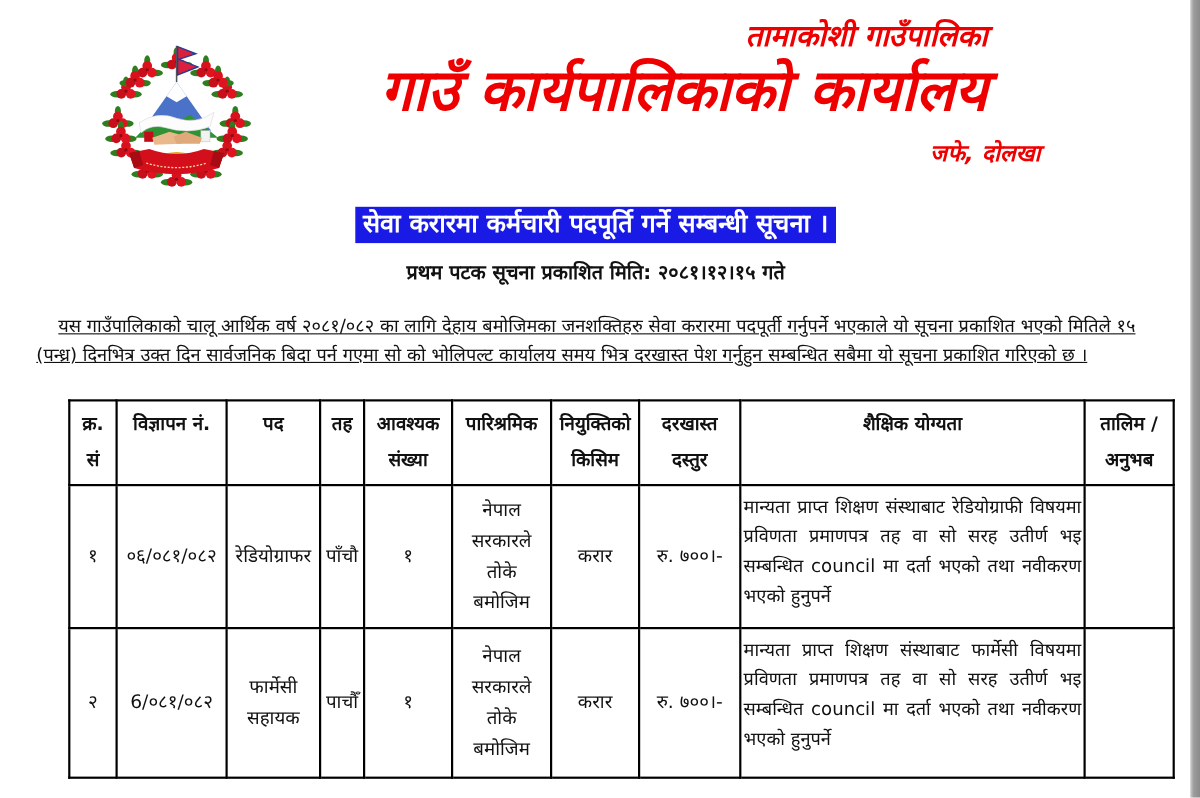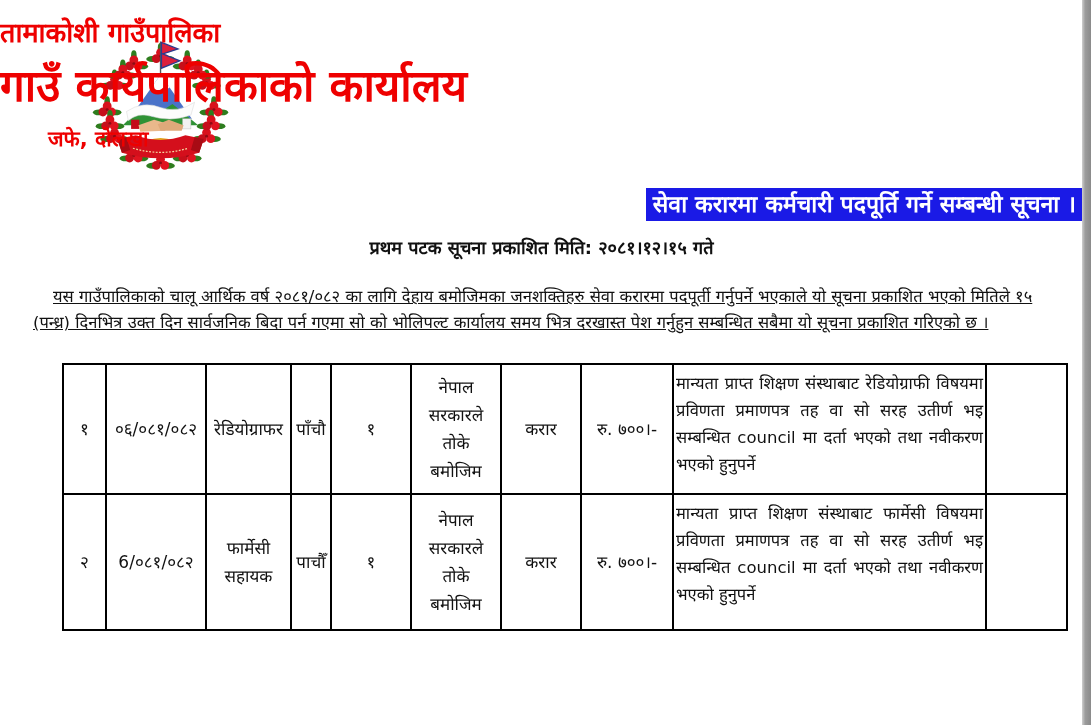--- a/index.html
+++ b/index.html
@@ -6,25 +6,25 @@
   body{
     width:1091px;height:725px;position:relative;overflow:hidden;
     background:#ffffff;color:#111;
     font-family:"DejaVu Sans","Liberation Sans",sans-serif;
   }
   .page-edge{
     position:absolute;top:0;right:0;width:9px;height:725px;
     background:linear-gradient(to right,#cfcfcf 0%,#9c9c9c 35%,#8a8a8a 100%);
   }
   .logo{position:absolute;left:86px;top:36px;}
-  .redline{position:absolute;left:0;width:898px;text-align:left;color:#ee0000;font-weight:bold;}
+  .redline{position:absolute;left:0;width:898px;text-align:right;color:#ee0000;font-weight:bold;font-style:italic;}
   .h1{top:13px;font-size:27px;}
-  .h2{top:54px;font-size:44px;}
+  .h2{top:44px;font-size:52px;}
   .h3{top:124px;font-size:21px;margin-left:48px;}
-  .title-row{position:absolute;top:188px;left:0;width:1083px;text-align:right;}
+  .title-row{position:absolute;top:188px;left:0;width:1083px;text-align:center;}
   .title-hl{
     display:inline-block;background:#1a1ae6;color:#ffffff;
     font-weight:bold;font-size:23px;line-height:33px;padding:0 7px;
   }
   .pubdate{position:absolute;top:235px;left:0;width:1083px;text-align:center;font-weight:bold;font-size:18px;}
   .body-par{
     position:absolute;top:284px;left:33px;width:1024px;
     font-size:16.5px;line-height:26px;text-indent:20px;text-align:left;margin:0;text-decoration:underline;
   }
   table.vac{
@@ -123,20 +123,32 @@
       <col style="width:85px">
     <col style="width:40px">
       <col style="width:80px">
       <col style="width:90px">
     <col style="width:80px">
       <col style="width:92px">
       <col style="width:313px">
     <col style="width:81px">
   </colgroup>
   <tbody>
+      <tr class="hdr">
+    <th>क्र. सं</th>
+    <th>विज्ञापन नं.</th>
+    <th>पद</th>
+    <th>तह</th>
+    <th>आवश्यक संख्या</th>
+    <th>पारिश्रमिक</th>
+    <th>नियुक्तिको किसिम</th>
+    <th>दरखास्त दस्तुर</th>
+    <th>शैक्षिक योग्यता</th>
+    <th>तालिम / अनुभब</th>
+  </tr>
   <tr class="r1">
     <td>१</td>
     <td class="brk">०६/०८१/०८२</td>
     <td class="brk">रेडियोग्राफर</td>
     <td>पाँचौ</td>
     <td>१</td>
     <td>नेपाल सरकारले तोके बमोजिम</td>
     <td>करार</td>
     <td>रु. ७००।-</td>
     <td class="qual">मान्यता प्राप्त शिक्षण संस्थाबाट रेडियोग्राफी विषयमा प्रविणता प्रमाणपत्र तह वा सो सरह उतीर्ण भइ सम्बन्धित council मा दर्ता भएको  तथा नवीकरण भएको हुनुपर्ने</td>

